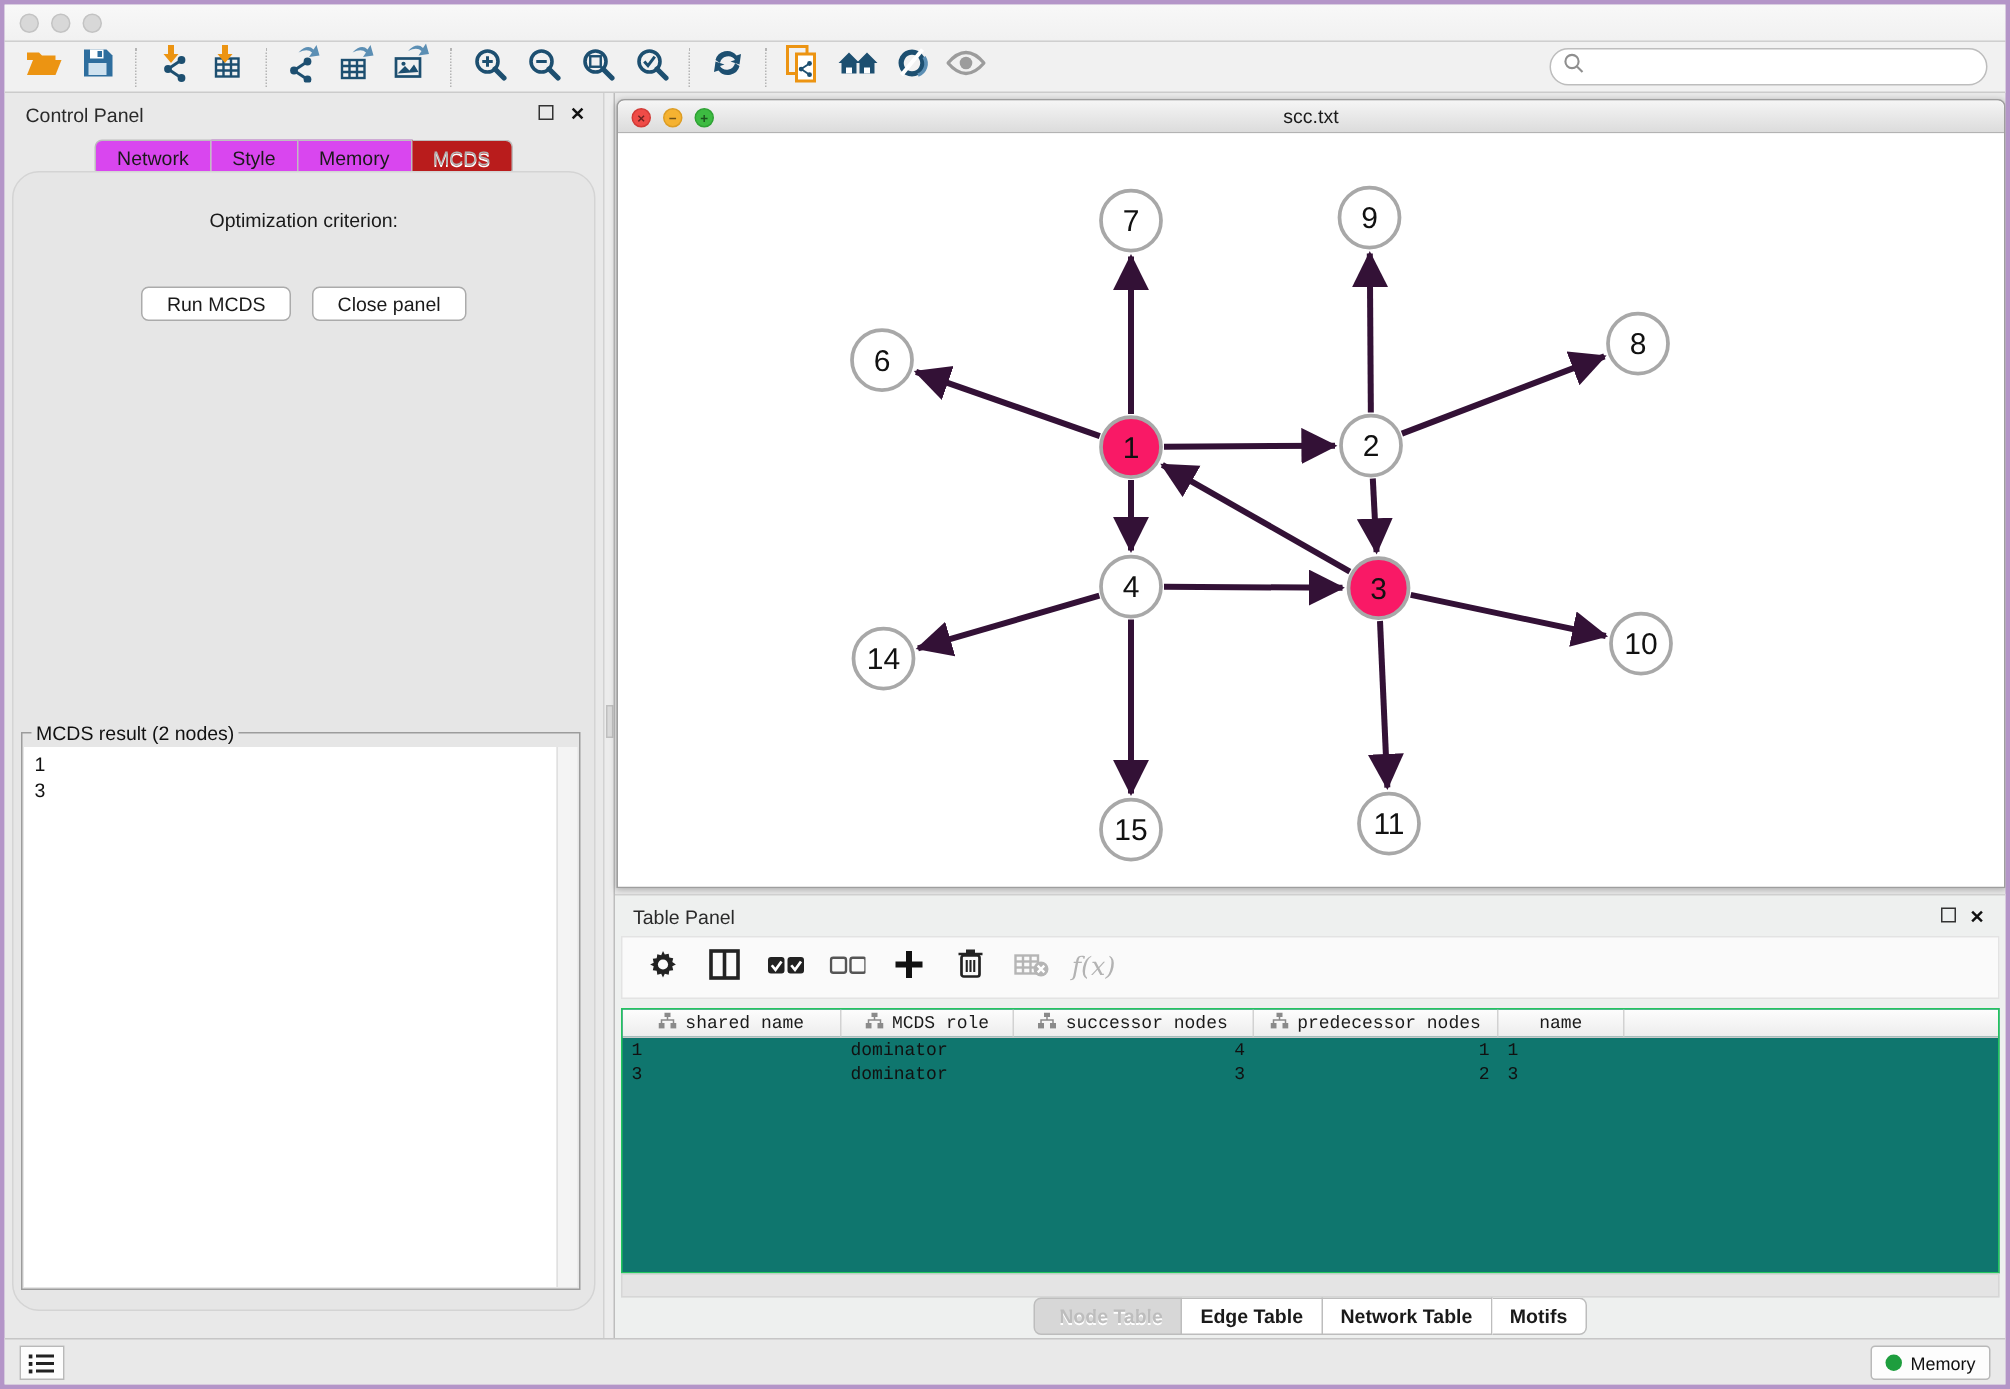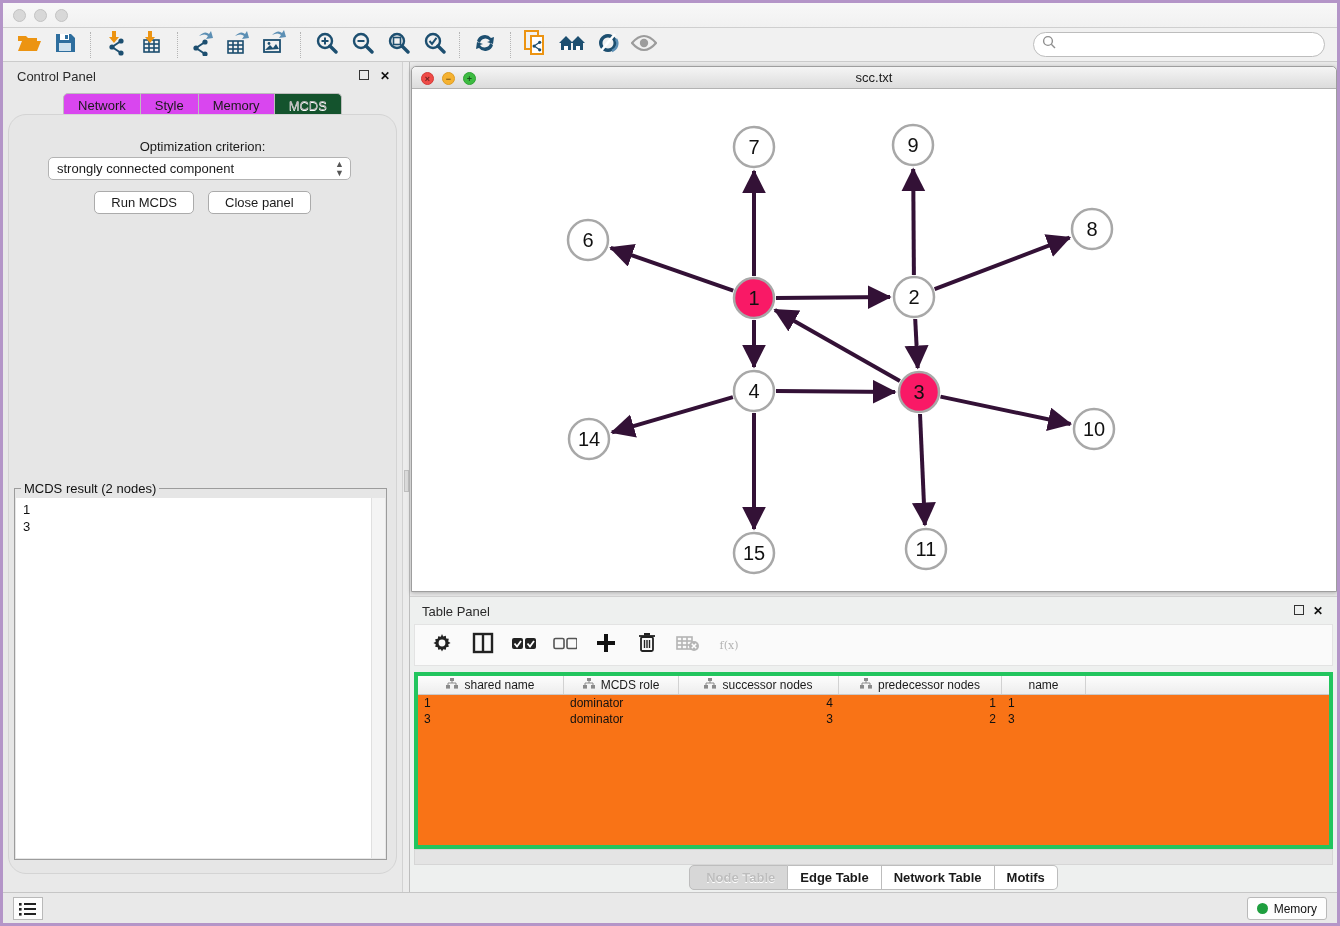--- a/index.html
+++ b/index.html
@@ -28,21 +28,21 @@
 
   
   .panel-header { height:28px; position:relative; }
   .panel-title { position:absolute; left:14px; top:7px; font-size:13px; color:#2a2a2a; }
   .panel-ctl { position:absolute; top:7px; font-size:12px; color:#111; }
   .float-ctl { width:10px; height:10px; border:1.5px solid #333; display:inline-block; }
   .cp-tabs { position:absolute; left:0; right:0; top:31px; display:flex; justify-content:center; }
   .cp-tab { font-size:13px; padding:4px 14px; background:#d946ef; border:1px solid #bdbdbd; border-left:none; color:#1a1a1a; }
   .cp-tab:first-child { border-left:1px solid #bdbdbd; border-radius:5px 0 0 5px; }
   .cp-tab:last-child { border-radius:0 5px 5px 0; }
-  .cp-tab.active { background:#14532d; color:#b3b3b3; text-shadow:0 1px 0 #fff; }
+  .cp-tab.active { background:#b91c1c; color:#b3b3b3; text-shadow:0 1px 0 #fff; }
   .cp-body { position:absolute; left:5px; right:5px; top:52px; bottom:6px; background:#e6e6e6; border:1px solid #d4d4d4; border-radius:18px; }
   .opt-label { position:absolute; left:0; right:0; top:24px; text-align:center; font-size:13px; color:#1a1a1a; }
   .dropdown { position:absolute; left:39px; right:45px; top:42px; height:23px; background:#fff; border:1px solid #b3b3b3; border-radius:5px; font-size:13px; color:#1a1a1a; display:flex; align-items:center; padding:0 8px; }
   .dd-arrows { position:absolute; right:6px; top:2px; font-size:9px; color:#555; line-height:9px; text-align:center; }
   .btn-row { position:absolute; left:0; right:0; top:76px; display:flex; justify-content:center; gap:14px; }
   .pbtn { font-size:13px; background:#fff; border:1px solid #ababab; border-radius:5px; padding:3px 16px; color:#1a1a1a; }
   .result-box { position:absolute; left:5px; right:9px; top:373px; bottom:13px; border:1px solid #9c9c9c; background:#e6e6e6; }
   .result-legend { position:absolute; left:6px; top:-8px; background:#e6e6e6; padding:0 3px; font-size:13px; color:#111; }
   .result-area { position:absolute; left:1px; right:15px; top:9px; bottom:1px; background:#fff; font-size:13px; color:#111; padding:3px 0 0 7px; line-height:17px; }
   .result-scroll { position:absolute; right:1px; top:9px; bottom:1px; width:14px; background:#f4f4f4; border-left:1px solid #e0e0e0; }
@@ -55,22 +55,22 @@
   .nl-red { background:#ef4b47; border:1px solid #d23b37; }
   .nl-yellow { background:#f5b231; border:1px solid #dd9d24; }
   .nl-green { background:#3dbb41; border:1px solid #2fa234; }
   .net-title { position:absolute; left:0; right:0; top:3px; text-align:center; font-size:13px; color:#1a1a1a; }
   .net-canvas { position:absolute; left:0; top:22px; right:0; bottom:0; background:#fff; overflow:hidden; }
 
   
   .table-panel { position:absolute; left:0; right:0; top:534px; bottom:0; background:#eef0ef; border-top:1px solid #cfcfcf; }
   .tp-toolbar { position:absolute; left:4px; right:4px; top:27px; height:42px; background:#fafafa; border:1px solid #e3e3e3; display:flex; align-items:center; padding-left:14px; gap:15px; }
   .tp-icon { width:26px; height:26px; display:flex; align-items:center; justify-content:center; font-size:18px; color:#222; }
-  .tp-fx { font-family:"DejaVu Serif",serif; font-size:11px; color:#b3b3b3; }
-  .tp-table { position:absolute; left:4px; right:4px; top:75px; bottom:43px; background:#f97316; border:4px solid #22c55e; overflow:hidden; }
+  .tp-fx { font-family:"DejaVu Serif",serif; font-style:italic; font-size:17px; color:#b3b3b3; }
+  .tp-table { position:absolute; left:4px; right:4px; top:75px; bottom:43px; background:#0f766e; border:1px solid #22c55e; overflow:hidden;font-family:Liberation Mono, monospace; }
   .th-row { display:flex; height:19px; background:linear-gradient(#fdfdfd,#ededed); border-bottom:1px solid #c9c9c9; }
   .th-cell { font-size:12px; color:#1a1a1a; border-right:1px solid #d2d2d2; display:flex; align-items:center; justify-content:center; gap:6px; }
   .td-row { display:flex; height:16px; }
   .td-cell { font-size:12px; color:#111; padding:1px 6px 0 6px; white-space:nowrap; overflow:hidden; }
   .tp-strip { position:absolute; left:4px; right:4px; bottom:27px; height:16px; background:#e4e4e4; border:1px solid #d6d6d6; }
   .tp-tabs { position:absolute; left:0; right:0; bottom:2px; display:flex; justify-content:center; }
   .tp-tab { font-size:13px; font-weight:bold; padding:4px 12px; background:#fff; border:1px solid #bdbdbd; border-left:none; color:#1a1a1a; }
   .tp-tab:first-child { border-left:1px solid #bdbdbd; border-radius:5px 0 0 5px;padding-left:16px; }
   .tp-tab:last-child { border-radius:0 5px 5px 0; }
   .tp-tab.active { background:#d7d7d7; color:#bdbdbd; text-shadow:0 1px 0 #fff; }
@@ -265,24 +265,20 @@
         <span class="panel-ctl" style="right:12px;font-weight:bold;">✕</span>
       </div>
       <div class="cp-tabs" id="cp-tabs">
           <div class="cp-tab">Network</div>
           <div class="cp-tab">Style</div>
           <div class="cp-tab">Memory</div>
           <div class="cp-tab active">MCDS</div>
         </div>
       <div class="cp-body">
         <div class="opt-label">Optimization criterion:</div>
-        <div class="dropdown">
-          <span>strongly connected component</span>
-          <span class="dd-arrows">▲<br>▼</span>
-        </div>
         <div class="btn-row">
           <button class="pbtn">Run MCDS</button>
           <button class="pbtn">Close panel</button>
         </div>
         <div class="result-box">
           <div class="result-legend">MCDS result (2 nodes)</div>
           <div class="result-area" id="result-lines">
               <div>1</div>
               <div>3</div>
             </div>

